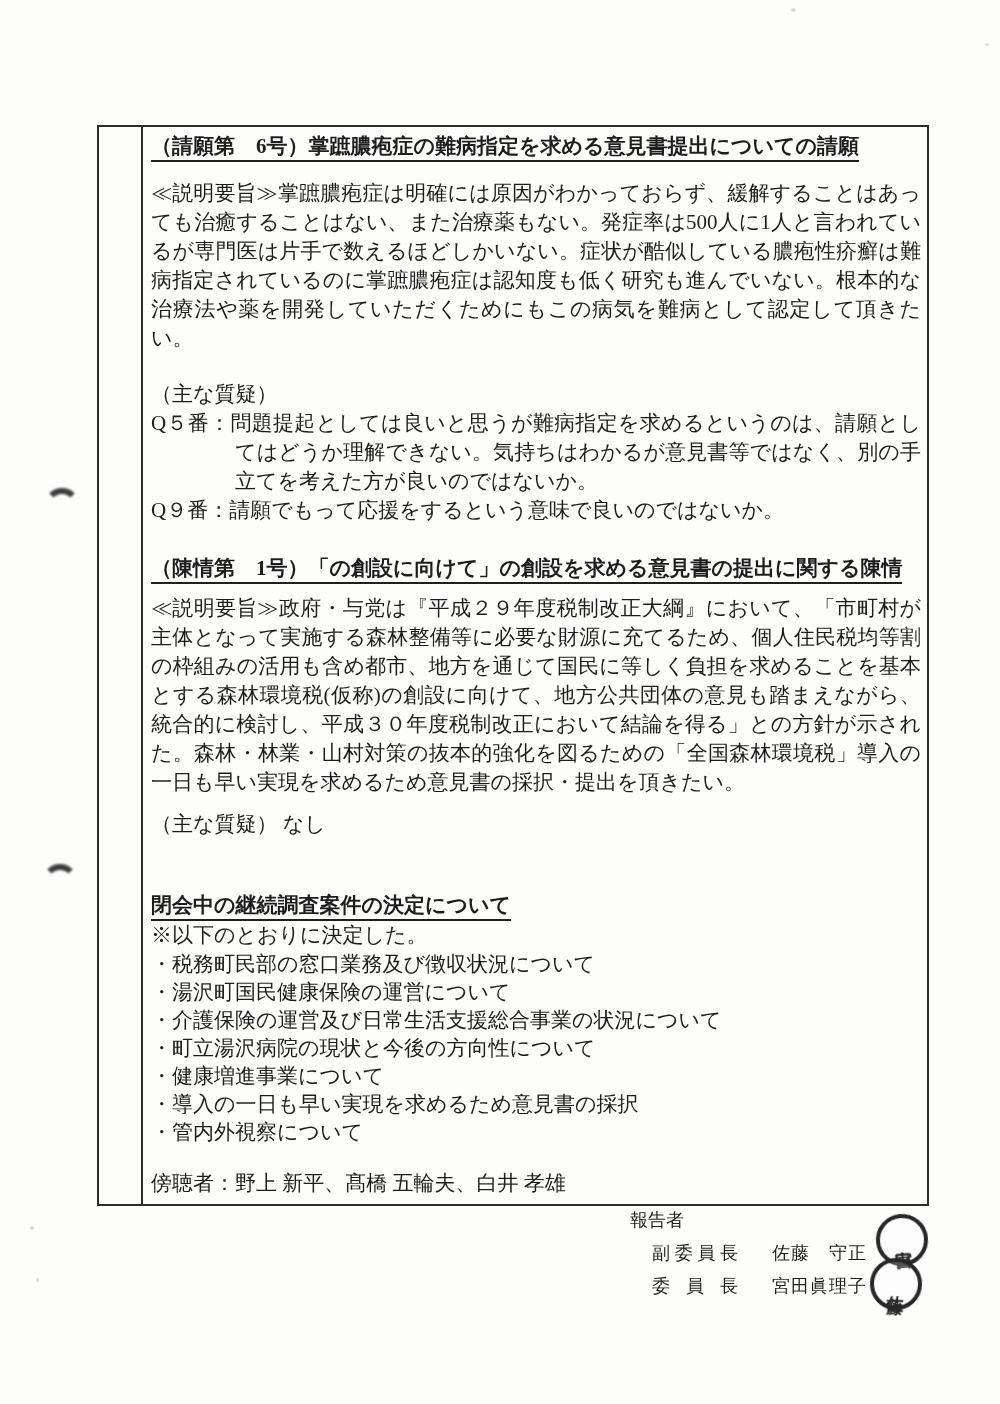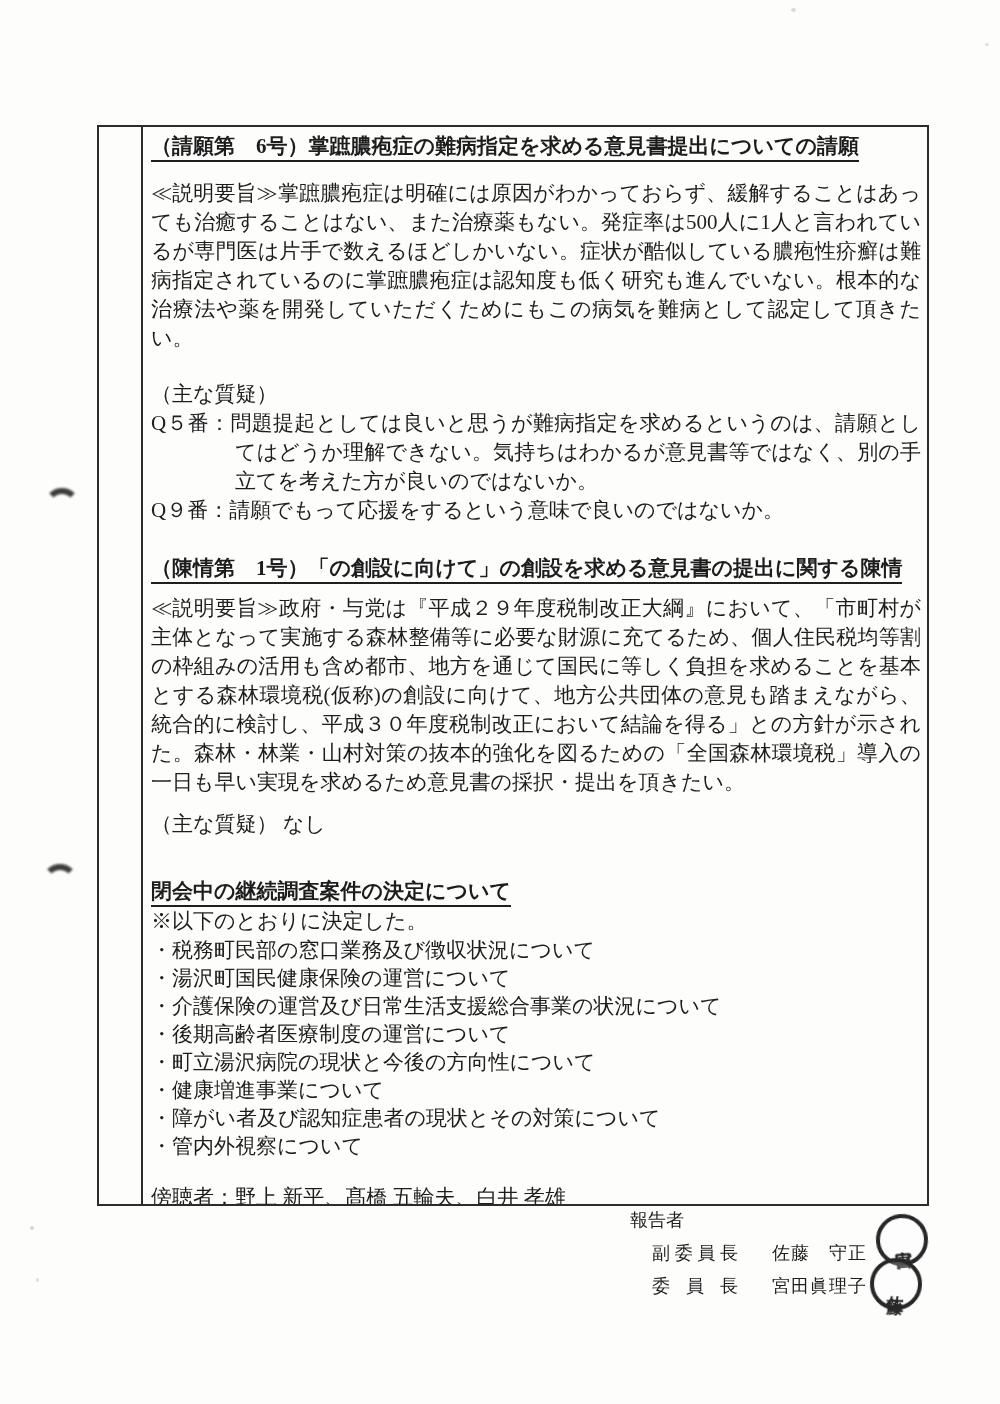--- a/index.html
+++ b/index.html
@@ -46,21 +46,21 @@
   .sec-title .u { border-bottom:2px solid #1f1f1f; padding-bottom:2px; }
 
   .para { margin-top:17px; text-align:justify; }
   .para.second { margin-top:10px; }
 
   .qa-label { margin-top:27px; }
   .qa { padding-left:84px; text-indent:-84px; text-align:justify; }
   .qa-label-2 { margin-top:13px; }
 
   .sec-title.t2 { margin-top:27px; }
-  .sec-title.t3 { margin-top:36px; }
+  .sec-title.t3 { margin-top:50px; }
 
   .note { }
   .bullets div { line-height:28px; }
   .observers { margin-top:23px; }
 
   
   .reporter { position:absolute; left:560px; top:1206px; width:380px; font-size:18px; line-height:28px; }
   .rep-label { margin-left:70px; }
   .rep-row { margin-left:92px; margin-top:5px; }
   .rep-row .role {
@@ -120,24 +120,23 @@
     <div class="sec-title t3">
       <span class="u">閉会中の継続調査案件の決定について</span>
     </div>
 
     <div class="note">※以下のとおりに決定した。</div>
 
     <div class="bullets">
       <div>・税務町民部の窓口業務及び徴収状況について</div>
       <div>・湯沢町国民健康保険の運営について</div>
       <div>・介護保険の運営及び日常生活支援総合事業の状況について</div>
-      <div>・後期高齢者医療制度の運営について</div>
       <div>・町立湯沢病院の現状と今後の方向性について</div>
       <div>・健康増進事業について</div>
-      <div>・障がい者及び認知症患者の現状とその対策について</div>
+      <div>・導入の一日も早い実現を求めるため意見書の採択</div>
       <div>・管内外視察について</div>
     </div>
 
     <div class="observers">傍聴者：野上 新平、髙橋 五輪夫、白井 孝雄</div>
 
   </div>
 </div>
 
 <div class="reporter">
   <div class="rep-label">報告者</div>

